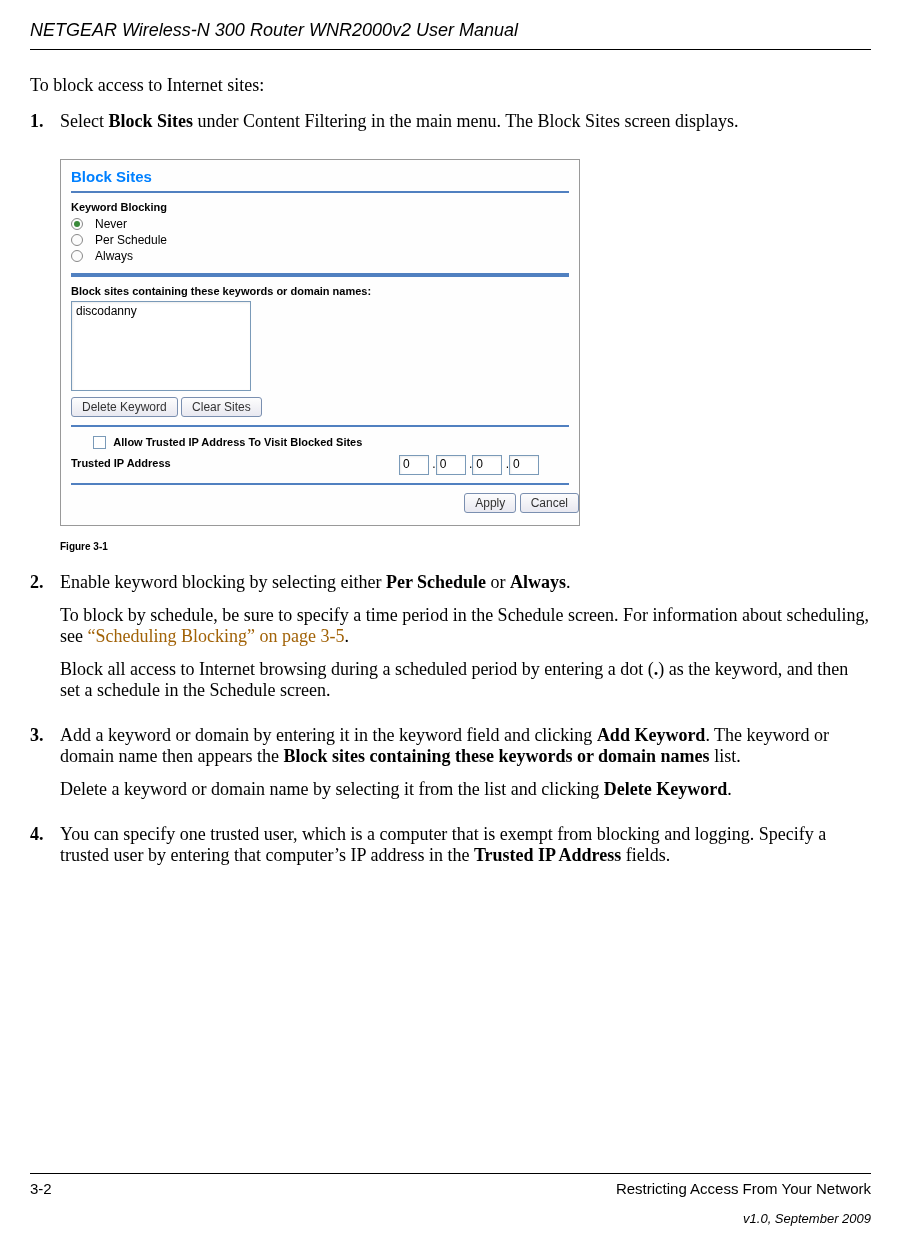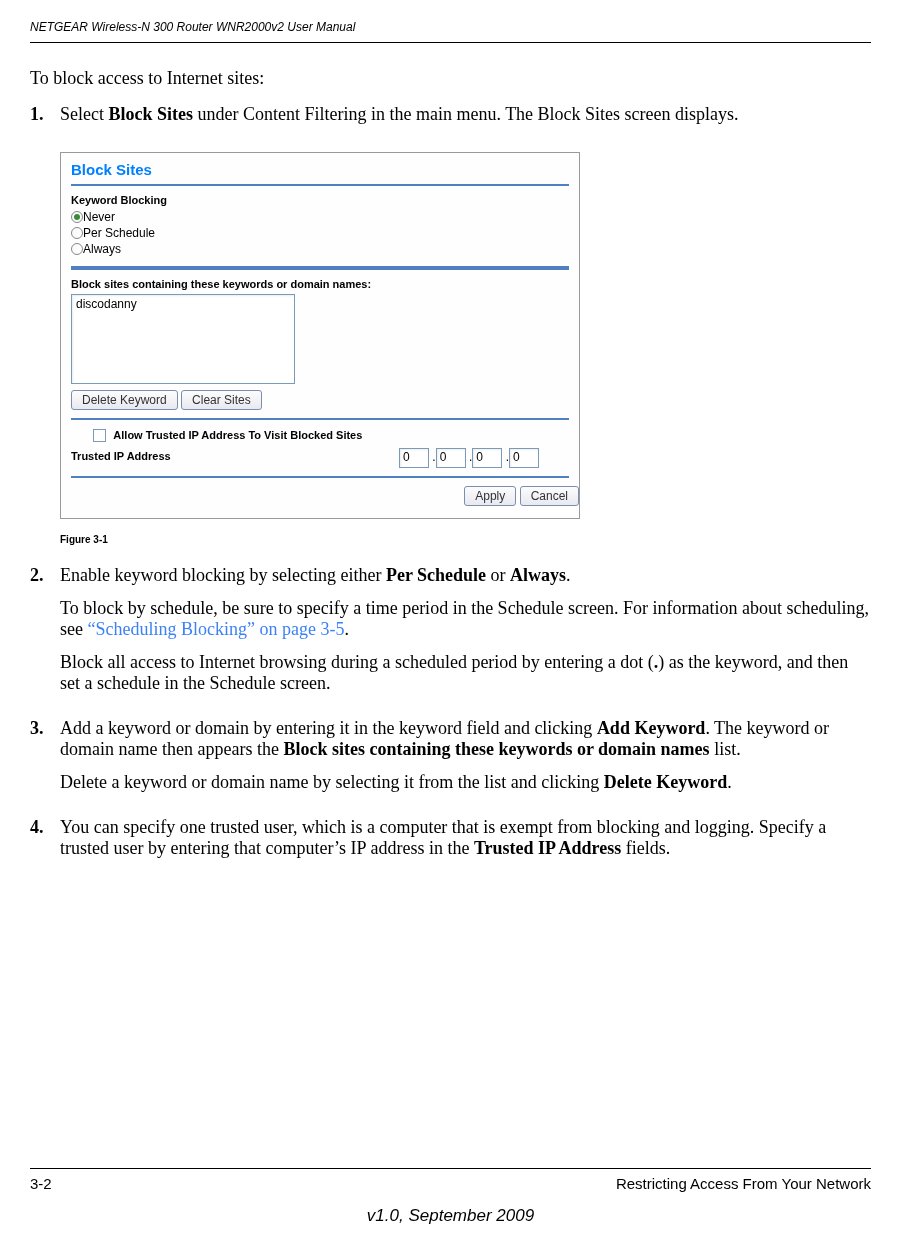--- a/index.html
+++ b/index.html
@@ -12,21 +12,21 @@
       font-size: 18px;
       width: 901px;
       height: 1247px;
       background: white;
       padding: 20px 30px;
       position: relative;
     }
     .header-title {
       font-style: italic;
       font-family: Arial, Helvetica, sans-serif;
-      font-size: 12px;
+      font-size: 18px;
       padding-bottom: 8px;
       border-bottom: 1.5px solid #000;
       margin-bottom: 25px;
     }
     .intro {
       margin-bottom: 15px;
       font-size: 18px;
     }
     .step {
       display: flex;
@@ -39,21 +39,21 @@
     .step-content {
       flex: 1;
     }
     .step-content p {
       margin-bottom: 12px;
     }
     .strong {
       font-weight: bold;
     }
     .link {
-      color: #3b82f6;
+      color: #a16207;
     }
     .figure-container {
       margin: 15px 0 10px 30px;
     }
     .screenshot {
       width: 520px;
       border: 1px solid #999;
       background: #fefefe;
       font-family: Arial, sans-serif;
       font-size: 12px;
@@ -75,21 +75,21 @@
     }
     .bs-label {
       font-weight: bold;
       font-size: 11px;
       margin-bottom: 4px;
       display: block;
     }
     .bs-radio-row {
       display: flex;
       align-items: center;
-      gap: 0;
+      gap: 12px;
       margin: 2px 0;
     }
     .bs-radio {
       width: 12px;
       height: 12px;
       border: 1px solid #888;
       border-radius: 50%;
       display: inline-flex;
       align-items: center;
       justify-content: center;
@@ -118,21 +118,21 @@
       border-radius: 3px;
       padding: 2px 10px;
       font-size: 12px;
       font-family: Arial, sans-serif;
       color: #333;
       display: inline-block;
     }
     .bs-listbox {
       border: 1px solid #7a9ab8;
       background: white;
-      width: 224px;
+      width: 180px;
       height: 90px;
       padding: 2px 4px;
       font-size: 12px;
       margin-bottom: 6px;
       box-shadow: inset 1px 1px 2px rgba(0,0,0,0.08);
     }
     .bs-checkbox {
       width: 13px;
       height: 13px;
       border: 1px solid #7a9ab8;
@@ -176,24 +176,24 @@
       border-top: 1.5px solid #000;
       margin-bottom: 6px;
     }
     .footer-row {
       display: flex;
       justify-content: space-between;
       font-family: Arial, Helvetica, sans-serif;
       font-size: 15px;
     }
     .footer-version {
-      text-align: center;
+      text-align: right;
       font-family: Arial, Helvetica, sans-serif;
       font-style: italic;
-      font-size: 17px;
+      font-size: 13px;
       margin-top: 14px;
     }
   </style>
 </head>
 <body>
 
 <div class="header-title">NETGEAR Wireless-N 300 Router WNR2000v2 User Manual</div>
 
 <p class="intro">To block access to Internet sites:</p>
 

